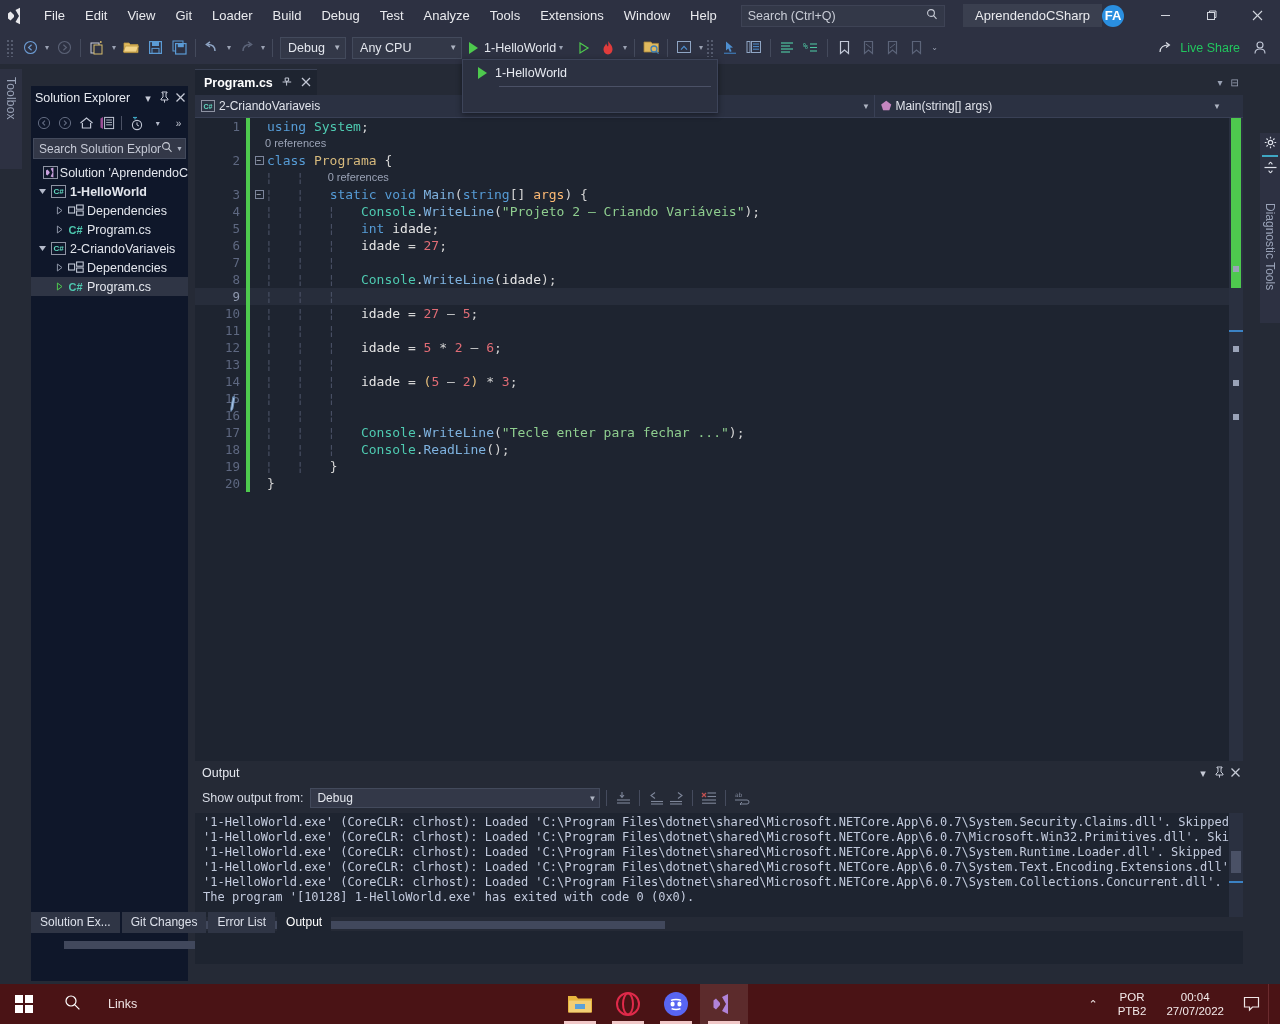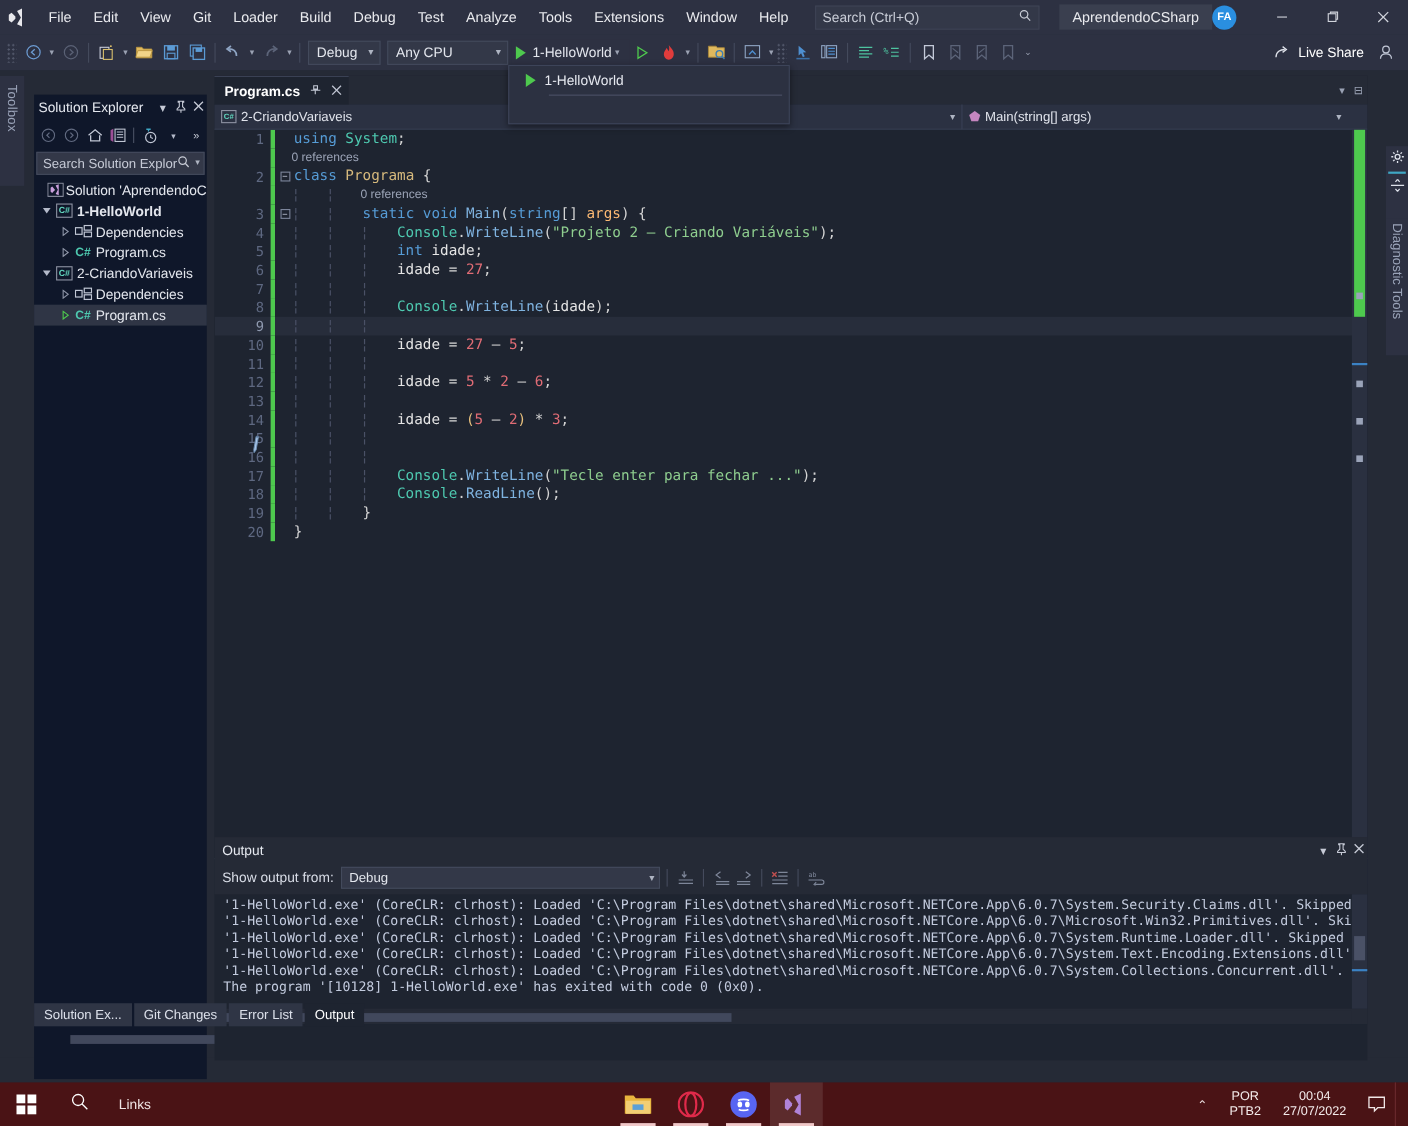--- a/index.html
+++ b/index.html
@@ -49,21 +49,21 @@
     padding: 4px 12px;
     font-size: 13px; color: #E9EAEE;
     white-space: nowrap;
   }
   .titlebar-right {
     margin-left: auto; display: flex; align-items: center; height: 31px;
   }
   .avatar {
     width: 22px; height: 22px; border-radius: 50%;
     background: #2A8FE0; color: #fff;
-    font-size: 10px; font-weight: bold;
+    font-size: 13px; font-weight: bold;
     display: flex; align-items: center; justify-content: center;
     margin-right: 18px;
   }
   .winbtn {
     width: 46px; height: 31px;
     display: flex; align-items: center; justify-content: center;
     color: #D2D5DD; font-size: 13px;
   }
 
   
@@ -99,21 +99,21 @@
     background: #2D3142;
   }
   .play-tri {
     width: 0; height: 0;
     border-left: 9px solid #4EC94E;
     border-top: 6px solid transparent;
     border-bottom: 6px solid transparent;
     margin-right: 6px;
   }
   .toolbar-right { margin-left: auto; display: flex; align-items: center; padding-right: 8px; }
-  .liveshare { display: flex; align-items: center; color: #ffffff; font-size: 12.5px; padding: 0 8px; }
+  .liveshare { display: flex; align-items: center; color: #22c55e; font-size: 12.5px; padding: 0 8px; }
 
   
   .body-area {
     position: absolute; top: 64px; left: 0; width: 1280px; height: 897px;
     background: #252A36;
   }
   .toolbox-strip {
     position: absolute; left: 0; top: 5px; width: 22px; height: 100px;
     background: #2D3142;
     color: #9AA3B8; font-size: 12px;

